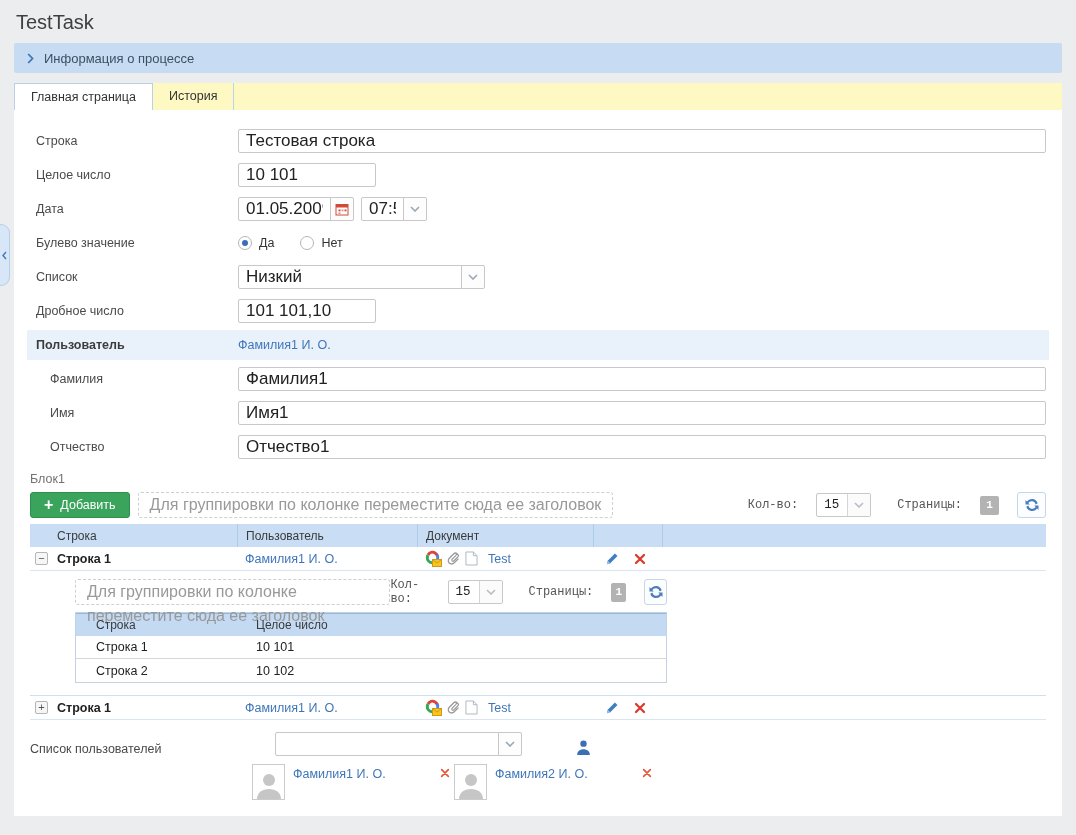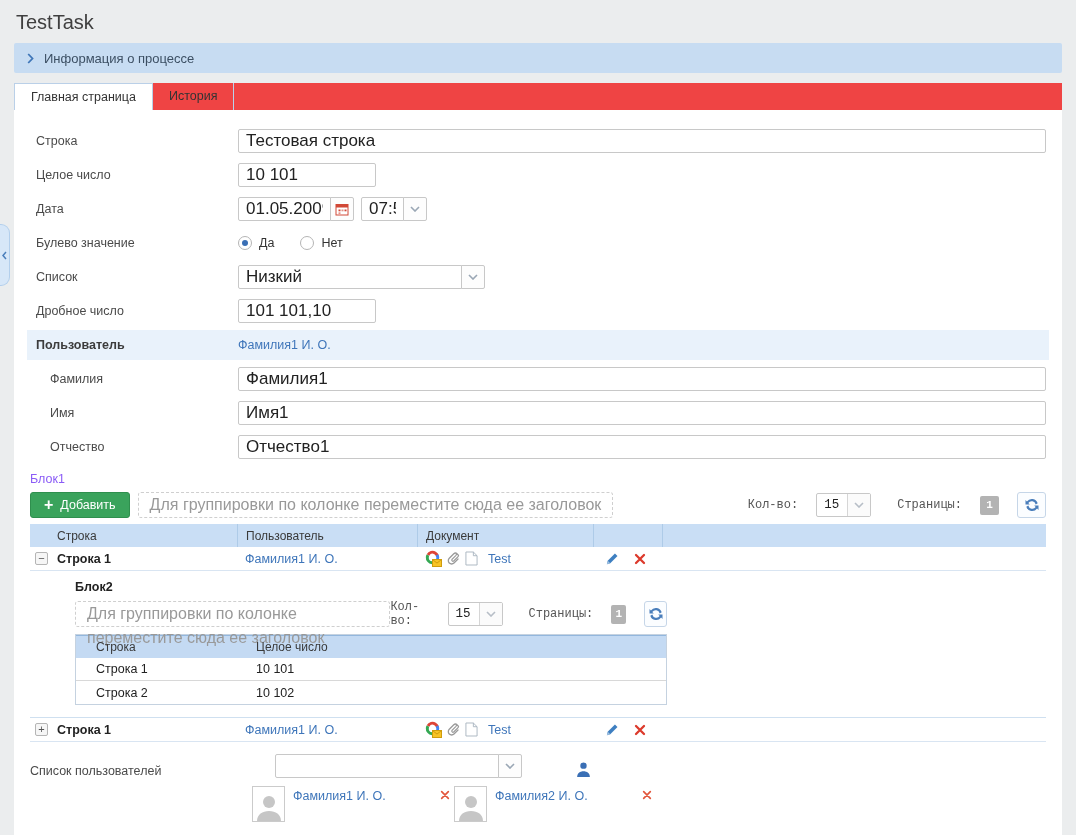--- a/index.html
+++ b/index.html
@@ -10,21 +10,21 @@
     font-family:"Liberation Sans", sans-serif; font-size:12.5px;
   }
   .page-title { padding:11px 0 9px 16px; font-size:20px; color:#3f3f3f; }
 
   .info-bar {
     margin:0 14px 10px; height:30px; background:#c7dcf2; border-radius:2px;
     display:flex; align-items:center; gap:10px; padding:0 13px; cursor:pointer;
   }
   .info-bar .label { color:#3c4f63; font-size:13px; }
 
-  .tabs { margin:0 14px; height:27px; background:#ef4444; display:flex; align-items:stretch; }
+  .tabs { margin:0 14px; height:27px; background:#fef9c3; display:flex; align-items:stretch; }
   .tab { padding:0 16px; line-height:26px; font-size:12.5px; color:#333; cursor:pointer; }
   .tab.active { background:#fff; border:1px solid #bad0e8; border-bottom:none; }
   .tab.inactive { border-right:1px solid #b9d3ec; }
 
   .panel { margin:0 14px; background:#fff; min-height:684px; padding:14px 0 16px; }
 
   .form-row { display:flex; align-items:center; min-height:34px; padding-left:22px; }
   .form-row .flabel { width:202px; color:#4a4a4a; }
   .form-row.sub { padding-left:36px; }
   .form-row.sub .flabel { width:188px; }
@@ -42,21 +42,21 @@
   .radio { width:14px; height:14px; border-radius:50%; border:1px solid #b5b5b5; background:#fff; position:relative; display:inline-block; cursor:pointer; }
   .radio.checked::after { content:""; position:absolute; left:3px; top:3px; width:6px; height:6px; border-radius:50%; background:#3a6fb5; }
   .radio-lab { margin:0 26px 0 7px; color:#333; }
 
   .user-band {
     margin:2px 13px; height:30px; background:#e9f2fb; display:flex; align-items:center; padding-left:9px;
   }
   .user-band .flabel { width:202px; font-weight:bold; color:#3c3c3c; }
   a.lnk { color:#3f76ba; text-decoration:none; cursor:pointer; }
 
-  .blk-title { padding:8px 0 4px 16px; color:#8b5cf6; }
+  .blk-title { padding:8px 0 4px 16px; color:#737373; }
   .toolbar { display:flex; align-items:center; margin:2px 16px 6px; }
   .btn-add {
     height:26px; background:#3aa35c; border:1px solid #2f8f4e; border-radius:3px; color:#fff;
     display:flex; align-items:center; gap:7px; padding:0 13px; cursor:pointer; font-size:12.5px;
   }
   .btn-add .plus { font-size:16px; font-weight:bold; line-height:1; }
   .drop-hint {
     height:26px; line-height:24px; border:1px dashed #cfcfcf; border-radius:3px;
     padding:0 11px; color:#999; font-size:16px; margin-left:8px; background:#fff;
   }
@@ -296,21 +296,20 @@
         <span class="iconbtn">
           <svg width="12" height="12" viewBox="0 0 12 12">
               <path d="M2 2l8 8M10 2l-8 8" stroke="#dc3a2c" stroke-width="2.3" stroke-linecap="round"></path>
             </svg>
         </span>
       </div>
       <div class="td c5"></div>
     </div>
 
     <div class="detail">
-      <div class="b2-title">Блок2</div>
       <div class="toolbar2">
         <div class="drop-hint" style="margin-left:0;">Для группировки по колонке переместите сюда ее заголовок</div>
         <div class="tb-right">
           <span class="tb-lab">Кол-во:</span>
           <div class="mini-select">
             <span class="val">15</span>
             <span class="chev">
               <svg width="10" height="6" viewBox="0 0 10 6">
                   <path d="M1 1l4 4 4-4" stroke="#b7bec7" stroke-width="1.6" fill="none"></path>
                 </svg>

